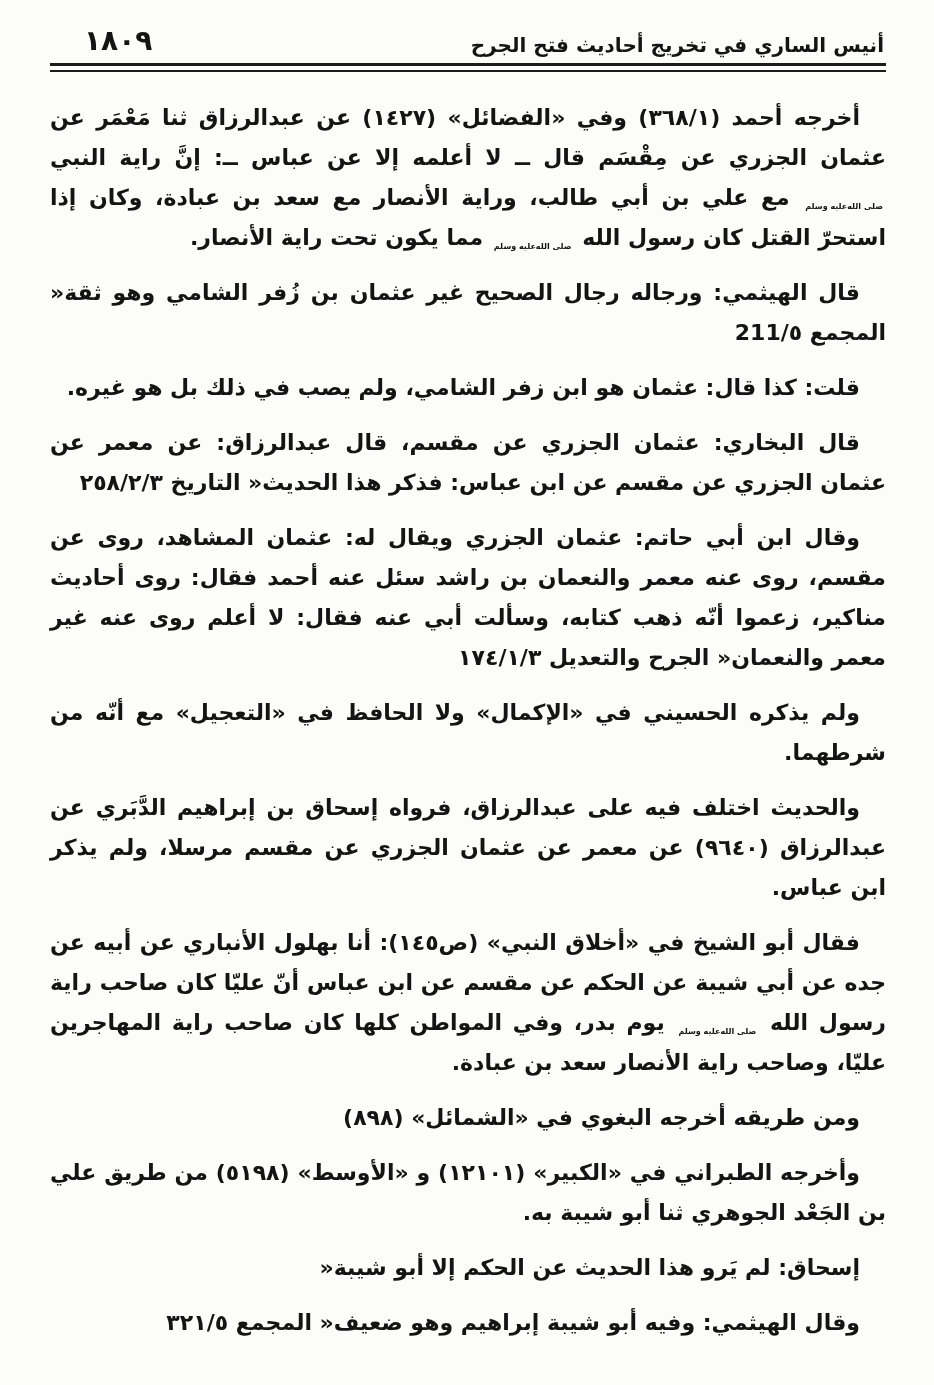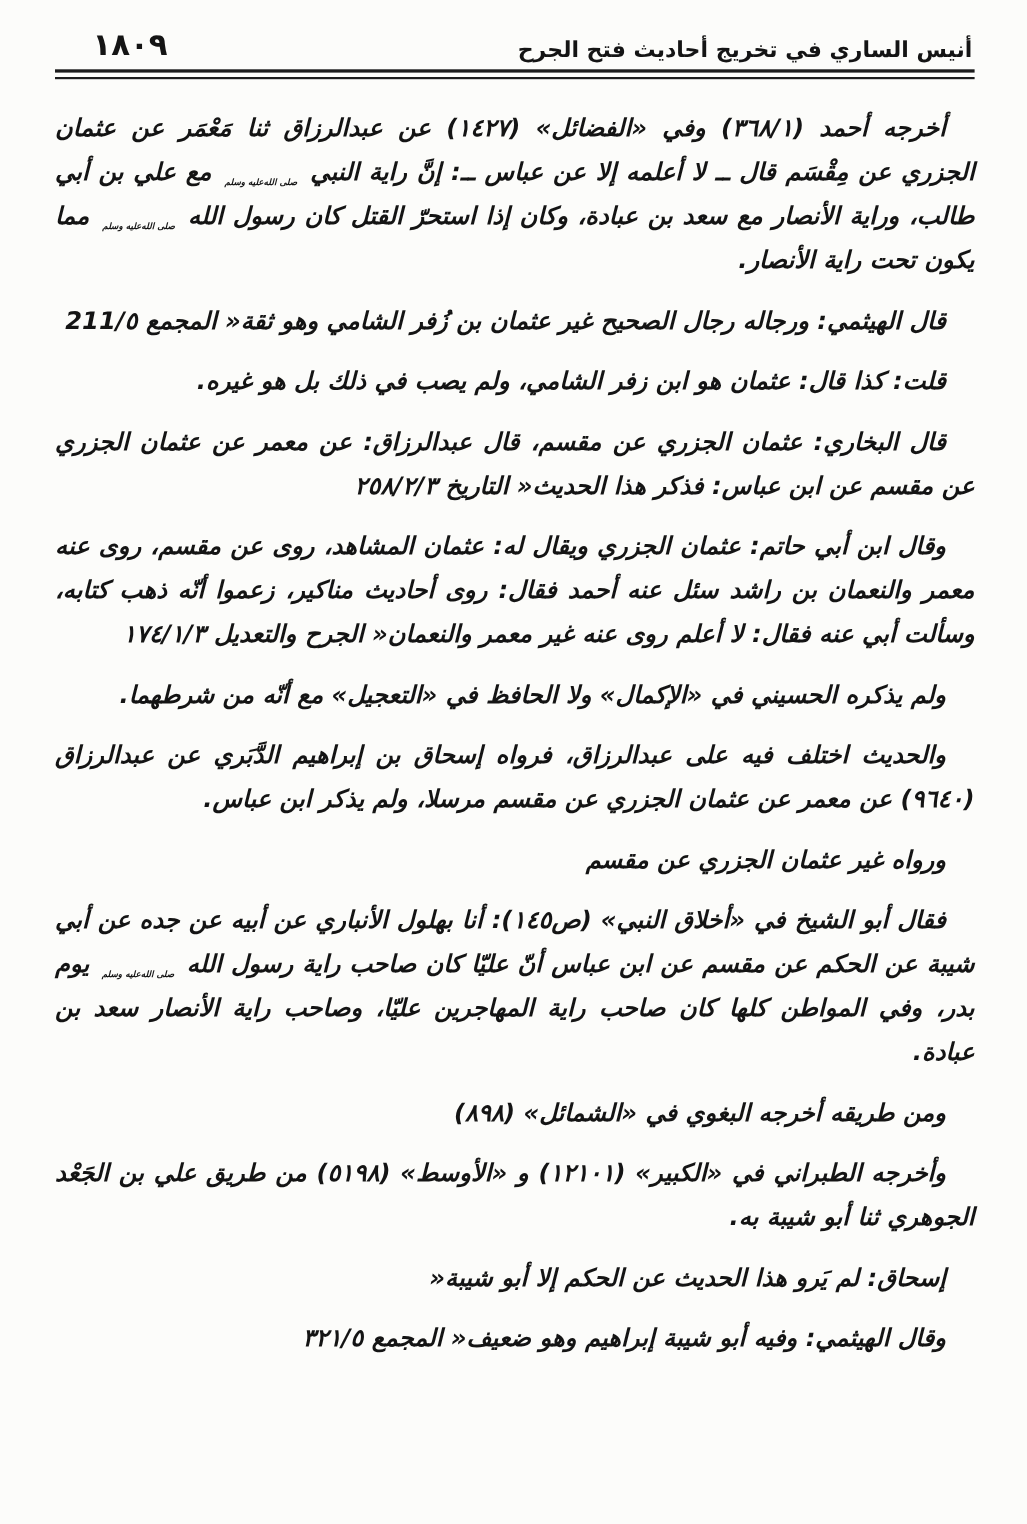--- a/index.html
+++ b/index.html
@@ -45,21 +45,20 @@
   }
   main.body-text {
     font-size: 22px;
     font-weight: bold;
     line-height: 40px;
   }
   p.para {
     margin: 0 0 15px 0;
     text-align: justify;
     text-indent: 26px;
-    font-style: italic;
   }
   
   .saw {
     display: inline-flex;
     flex-direction: row;
     align-items: center;
     justify-content: center;
     font-size: 8px;
     line-height: 9px;
     font-weight: bold;
@@ -88,21 +87,20 @@
         </span> مع علي بن أبي طالب، وراية الأنصار مع سعد بن عبادة، وكان إذا استحرّ القتل كان رسول الله <span class="saw">
           <span>صلى الله</span>
           <span>عليه وسلم</span>
         </span> مما يكون تحت راية الأنصار.</p>
     <p class="para">قال الهيثمي: ورجاله رجال الصحيح غير عثمان بن زُفر الشامي وهو ثقة« المجمع 211/٥</p>
     <p class="para">قلت: كذا قال: عثمان هو ابن زفر الشامي، ولم يصب في ذلك بل هو غيره.</p>
     <p class="para">قال البخاري: عثمان الجزري عن مقسم، قال عبدالرزاق: عن معمر عن عثمان الجزري عن مقسم عن ابن عباس: فذكر هذا الحديث« التاريخ ٢٥٨/٢/٣</p>
     <p class="para">وقال ابن أبي حاتم: عثمان الجزري ويقال له: عثمان المشاهد، روى عن مقسم، روى عنه معمر والنعمان بن راشد سئل عنه أحمد فقال: روى أحاديث مناكير، زعموا أنّه ذهب كتابه، وسألت أبي عنه فقال: لا أعلم روى عنه غير معمر والنعمان« الجرح والتعديل ١٧٤/١/٣</p>
     <p class="para">ولم يذكره الحسيني في «الإكمال» ولا الحافظ في «التعجيل» مع أنّه من شرطهما.</p>
     <p class="para">والحديث اختلف فيه على عبدالرزاق، فرواه إسحاق بن إبراهيم الدَّبَري عن عبدالرزاق (٩٦٤٠) عن معمر عن عثمان الجزري عن مقسم مرسلا، ولم يذكر ابن عباس.</p>
-    <p class="para">ورواه غير عثمان الجزري عن مقسم</p>
     <p class="para">فقال أبو الشيخ في «أخلاق النبي» (ص١٤٥): أنا بهلول الأنباري عن أبيه عن جده عن أبي شيبة عن الحكم عن مقسم عن ابن عباس أنّ عليّا كان صاحب راية رسول الله <span class="saw">
           <span>صلى الله</span>
           <span>عليه وسلم</span>
         </span> يوم بدر، وفي المواطن كلها كان صاحب راية المهاجرين عليّا، وصاحب راية الأنصار سعد بن عبادة.</p>
     <p class="para">ومن طريقه أخرجه البغوي في «الشمائل» (٨٩٨)</p>
     <p class="para">وأخرجه الطبراني في «الكبير» (١٢١٠١) و «الأوسط» (٥١٩٨) من طريق علي بن الجَعْد الجوهري ثنا أبو شيبة به.</p>
     <p class="para">إسحاق: لم يَرو هذا الحديث عن الحكم إلا أبو شيبة«</p>
     <p class="para">وقال الهيثمي: وفيه أبو شيبة إبراهيم وهو ضعيف« المجمع ٣٢١/٥</p>
   </main>
 

